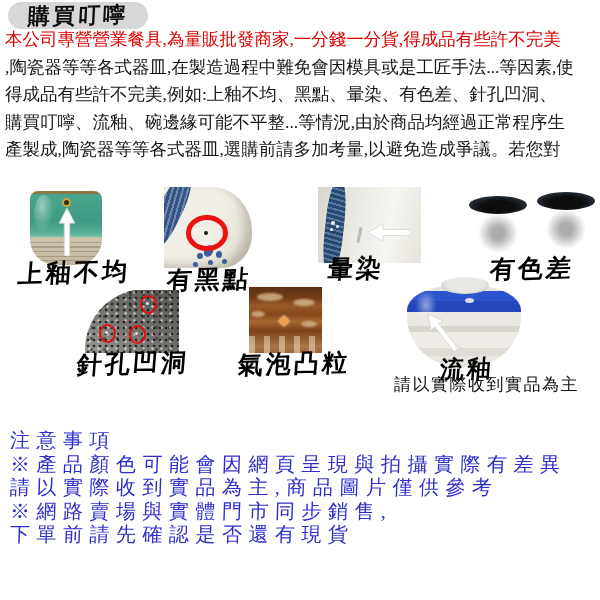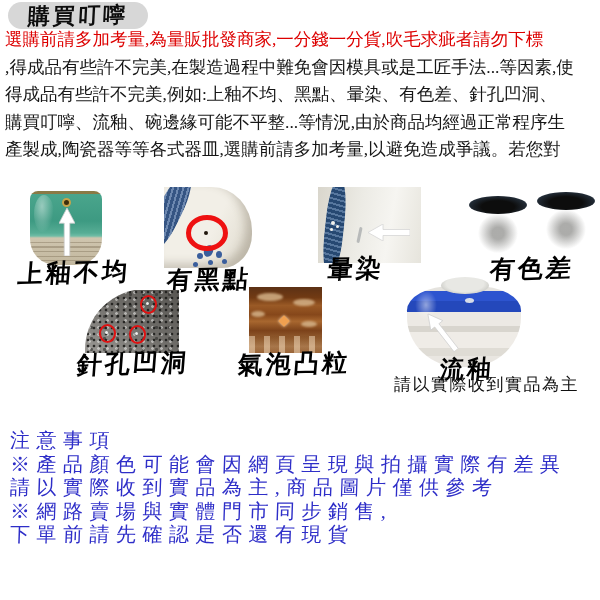--- a/index.html
+++ b/index.html
@@ -115,22 +115,22 @@
 </head>
 <body>
 
 <div class="canvas">
 
   <div class="title-pill">
     <span>購買叮嚀</span>
   </div>
 
   <div class="intro">
-    <div class="red">選購前請多加考量,為量販批發商家,一分錢一分貨,吹毛求疵者請勿下標</div>
-    <div>,得成品有些許不完美,在製造過程中難免會因模具或是工匠手法...等因素,使</div>
+    <div class="red">本公司專營營業餐具,為量販批發商家,一分錢一分貨,得成品有些許不完美</div>
+    <div>,陶瓷器等等各式器皿,在製造過程中難免會因模具或是工匠手法...等因素,使</div>
     <div>得成品有些許不完美,例如:上釉不均、黑點、暈染、有色差、針孔凹洞、</div>
     <div>購買叮嚀、流釉、碗邊緣可能不平整...等情況,由於商品均經過正常程序生</div>
     <div>產製成,陶瓷器等等各式器皿,選購前請多加考量,以避免造成爭議。若您對</div>
   </div>
 
   <div class="fig" style="left:30px;top:191px;width:72px;height:74px;">
     <div class="cup-body"></div>
     <div class="cup-dot"></div>
     <svg class="arrow-up" viewBox="0 0 20 60">
       <polygon points="10,0 20,19 13.5,19 13.5,60 6.5,60 6.5,19 0,19" fill="#ffffff" stroke="#cccccc" stroke-width="1"></polygon>

